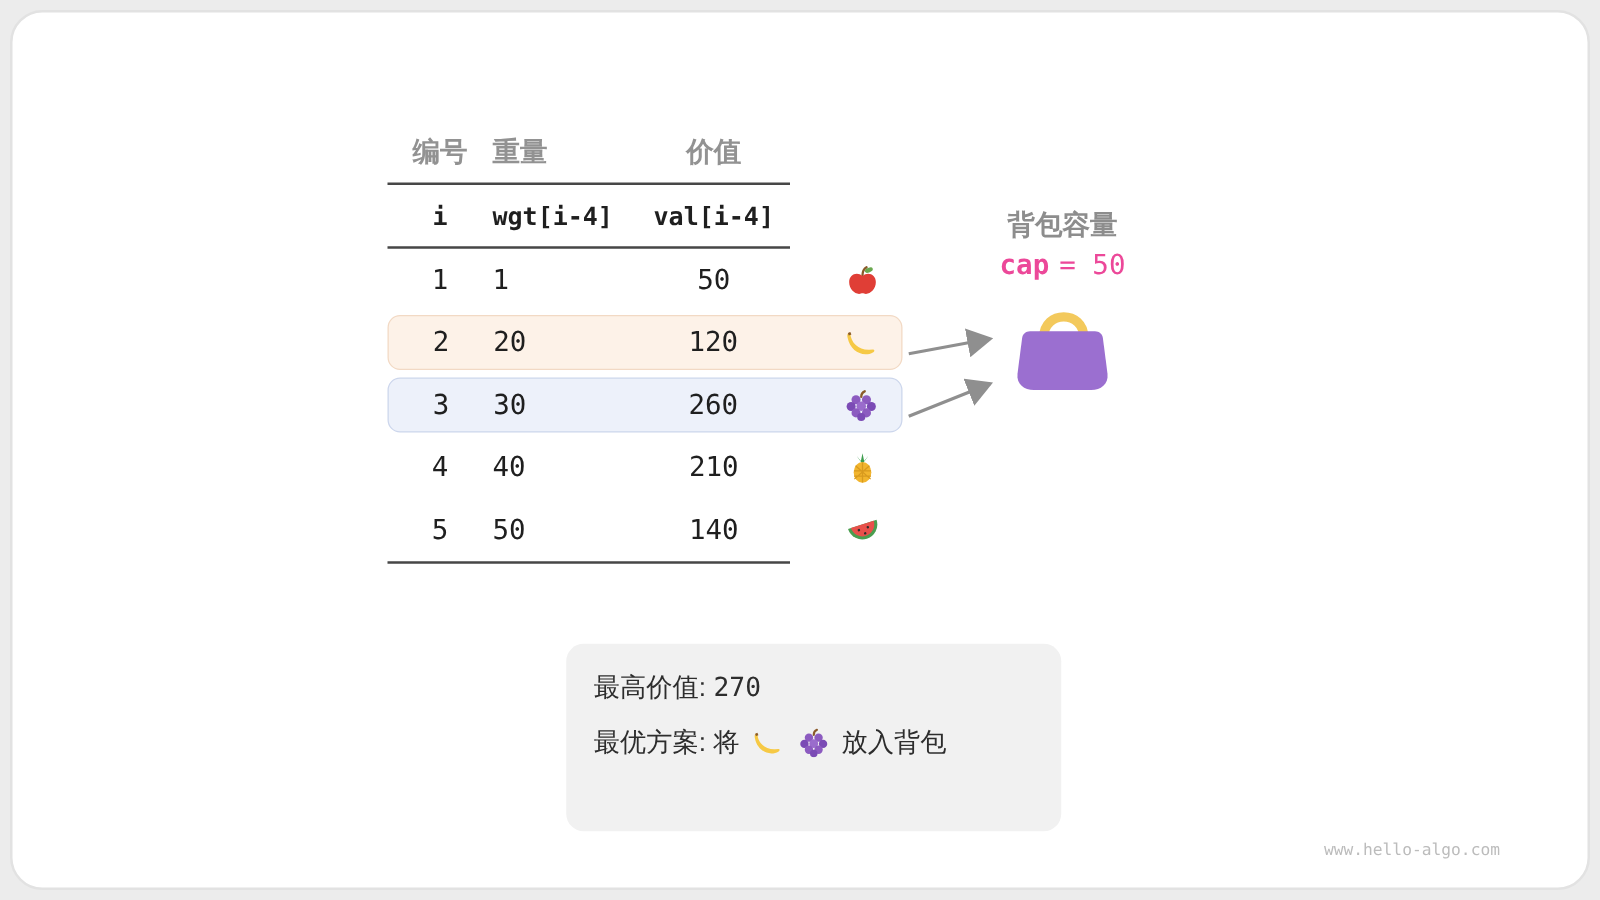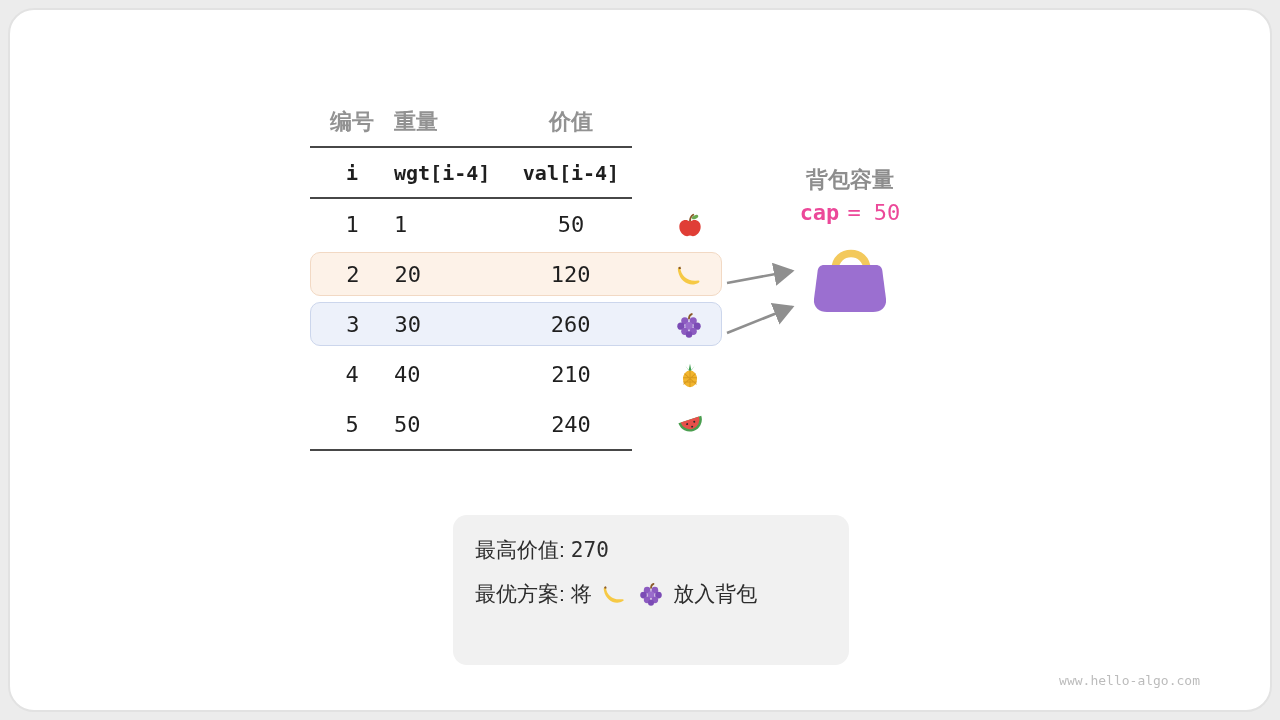--- a/index.html
+++ b/index.html
@@ -148,21 +148,21 @@
             <ellipse cx="14" cy="18.2" rx="7.6" ry="9" fill="#f2b52e"></ellipse>
             <path d="M8 12.5 L21 24 M20 12.5 L7 24 M14 9.5 L14 27 M6.6 17 L21.4 17 M6.8 21.5 L21.2 21.5" stroke="#d89a1e" stroke-width="1.1" fill="none"></path>
           </svg>
         </span>
       </div>
     </div>
 
     <div class="trow trow-data">
       <div class="c1">5</div>
       <div class="c2">50</div>
-      <div class="c3">240</div>
+      <div class="c3">140</div>
       <div class="c4">
         <span class="fruit-icon">
           <svg width="28" height="28" viewBox="0 0 28 28">
             <g transform="rotate(-18 14 10)">
               <path d="M2 9.5 A12 12 0 0 0 26 9.5 Z" fill="#4a9e4f"></path>
               <path d="M4.4 9.5 A9.6 9.6 0 0 0 23.6 9.5 Z" fill="#e8504a"></path>
               <circle cx="10" cy="13" r="1" fill="#2c2c2c"></circle>
               <circle cx="17.5" cy="13" r="1" fill="#2c2c2c"></circle>
               <circle cx="14" cy="17" r="1" fill="#2c2c2c"></circle>
             </g>

